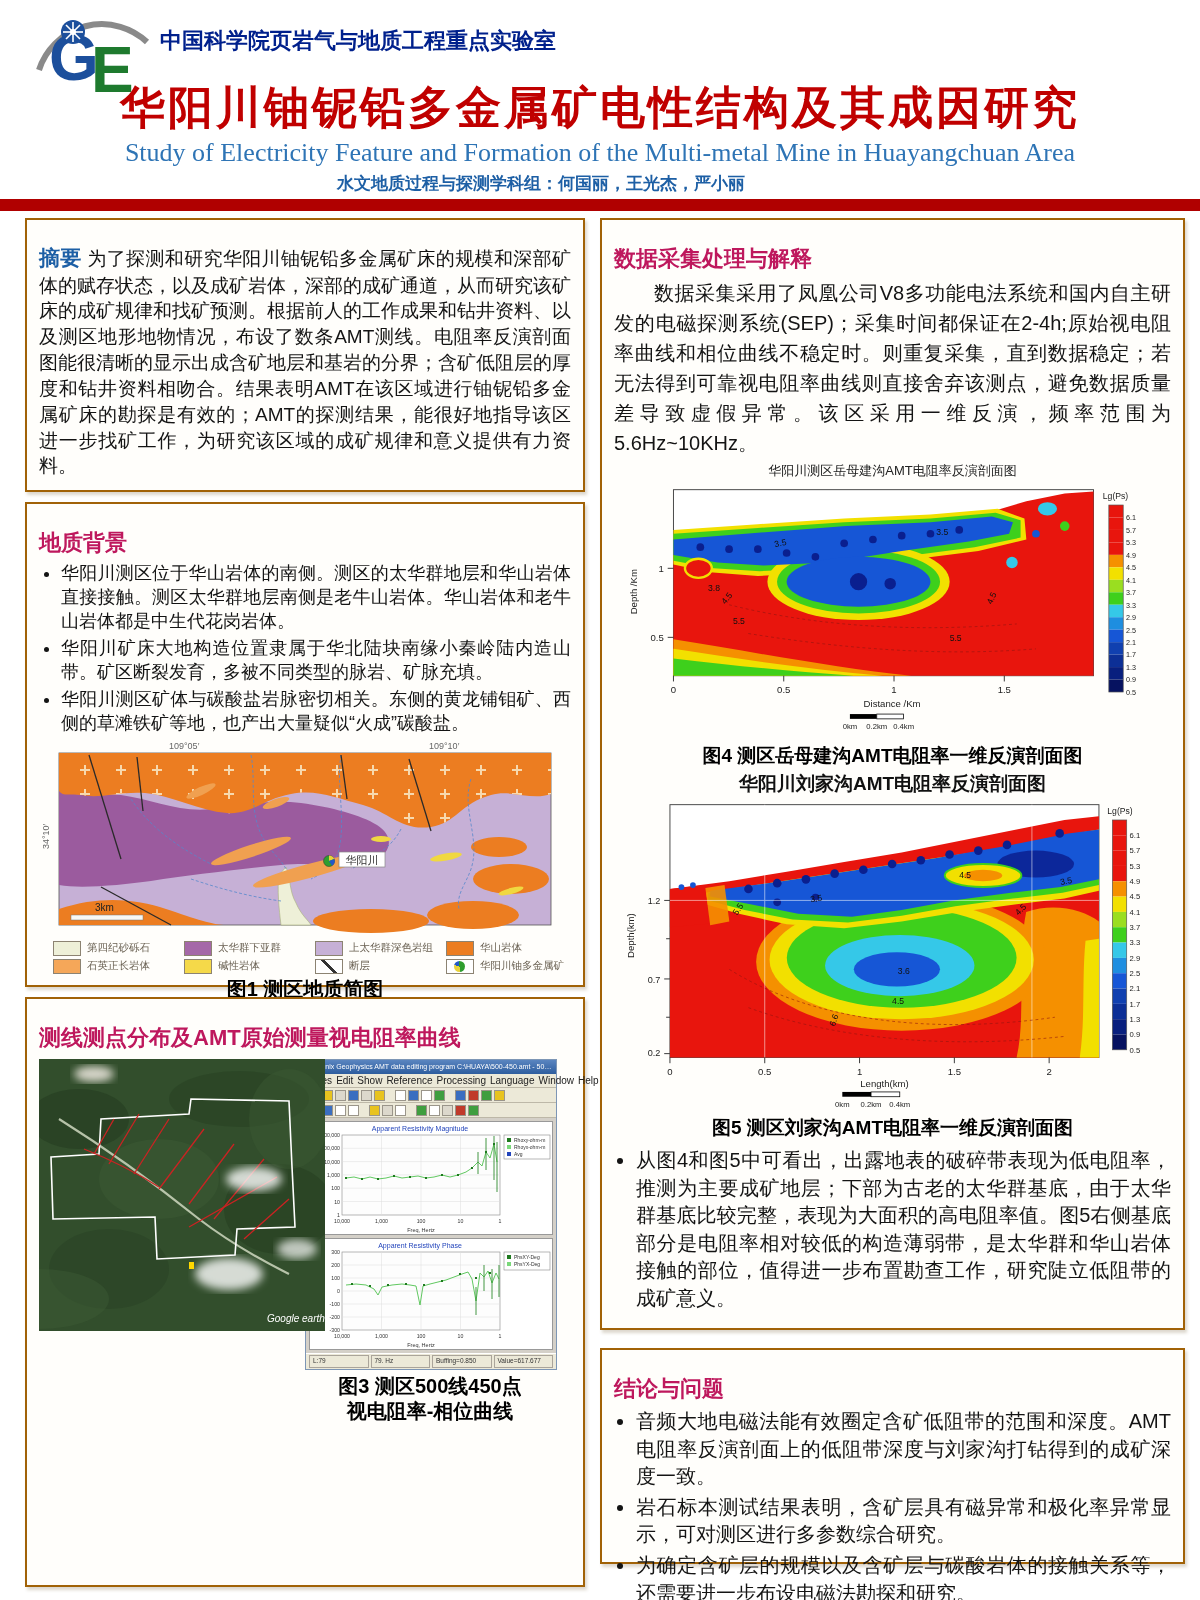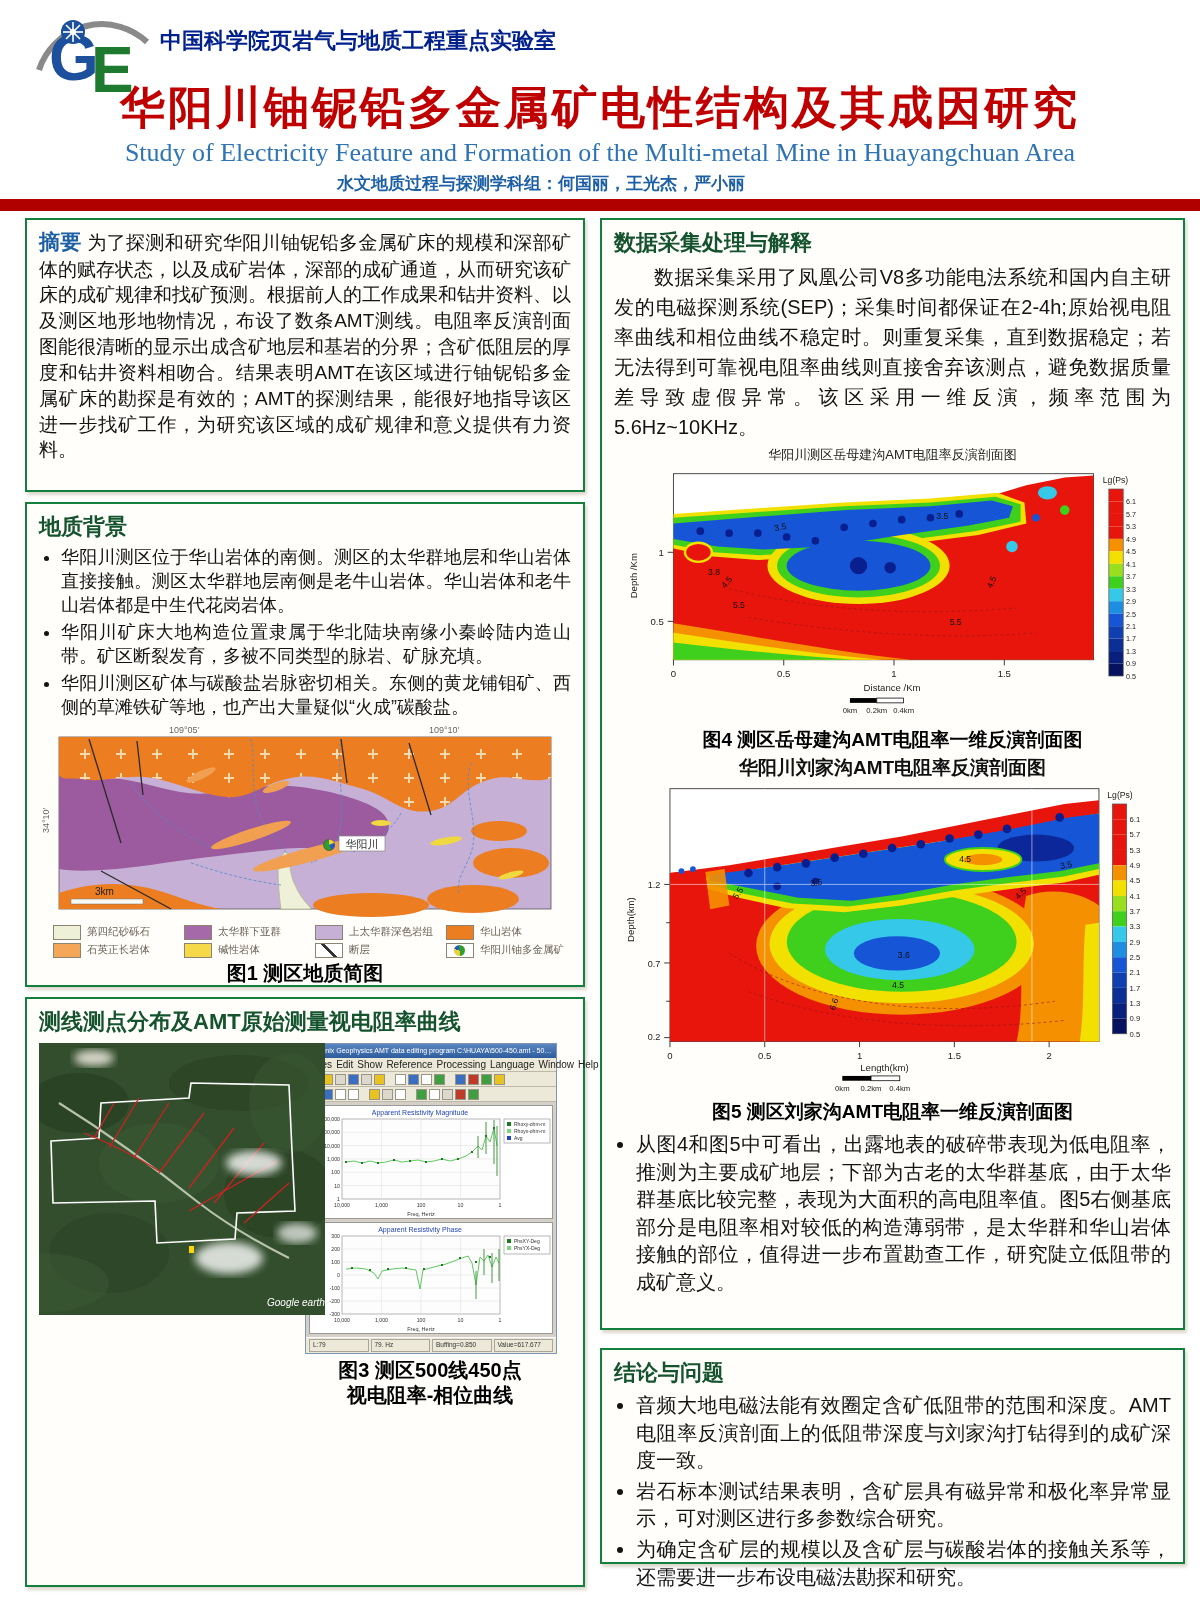--- a/index.html
+++ b/index.html
@@ -7,27 +7,27 @@
   .poster{position:relative;width:1200px;height:1600px;background:#fff;overflow:hidden;}
   
   .logo{position:absolute;left:35px;top:8px;}
   .lab-cn{position:absolute;left:160px;top:26px;font-size:22px;font-weight:bold;color:#00208c;}
   .lab-en{position:absolute;left:628px;top:30px;font-size:19px;font-weight:bold;color:#00208c;font-family:"Liberation Serif",serif;}
   .main-title{position:absolute;left:0;top:78px;width:1200px;text-align:center;font-size:45px;font-weight:bold;color:#c00000;letter-spacing:3px;margin:0;}
   .sub-title{position:absolute;left:0;top:138px;width:1200px;text-align:center;font-size:26px;color:#2e74b5;font-family:"Liberation Serif",serif;}
   .authors{position:absolute;left:0;top:172px;width:1082px;text-align:center;font-size:17px;font-weight:bold;color:#1d5fa5;}
   .red-bar{position:absolute;left:0;top:199px;width:1200px;height:12px;background:#b00000;}
   
-  .box{position:absolute;background:#fffefb;border:2px solid #15803d;box-shadow:2px 3px 3px rgba(120,100,60,.25);box-sizing:border-box;padding:8px 12px;}
+  .box{position:absolute;background:#fffefb;border:2px solid #a16207;box-shadow:2px 3px 3px rgba(120,100,60,.25);box-sizing:border-box;padding:24px 12px;}
   .bx-abstract{left:25px;top:218px;width:560px;height:274px;}
   .bx-geology{left:25px;top:502px;width:560px;height:485px;}
   .bx-survey{left:25px;top:997px;width:560px;height:590px;}
   .bx-data{left:600px;top:218px;width:585px;height:1112px;}
   .bx-concl{left:600px;top:1348px;width:585px;height:216px;}
-  .sec-title{color:#14532d;font-size:22px;font-weight:bold;margin:0 0 4px 0;}
+  .sec-title{color:#be185d;font-size:22px;font-weight:bold;margin:0 0 4px 0;}
   .lead{color:#1d5fa5;font-weight:bold;font-size:21px;}
   .body-p{font-size:19px;line-height:1.36;color:#141414;margin:0;text-align:justify;}
   ul.bullets{margin:2px 0 0 0;padding-left:22px;font-size:18px;line-height:1.33;color:#141414;}
   ul.bullets li{margin-bottom:3px;text-align:justify;}
   .bx-data .body-p{font-size:20px;line-height:1.5;text-indent:2em;}
   .bx-data ul.bullets, .bx-concl ul.bullets{font-size:20px;line-height:1.38;}
   .fig-caption{text-align:center;font-weight:bold;font-size:19px;color:#000;margin:2px 0 0 0;}
   .small-chart-title{text-align:center;font-size:13px;color:#222;margin:4px 0 0 0;}
   .big-chart-title{text-align:center;font-size:19px;font-weight:bold;color:#111;margin:2px 0 0 0;}
   

